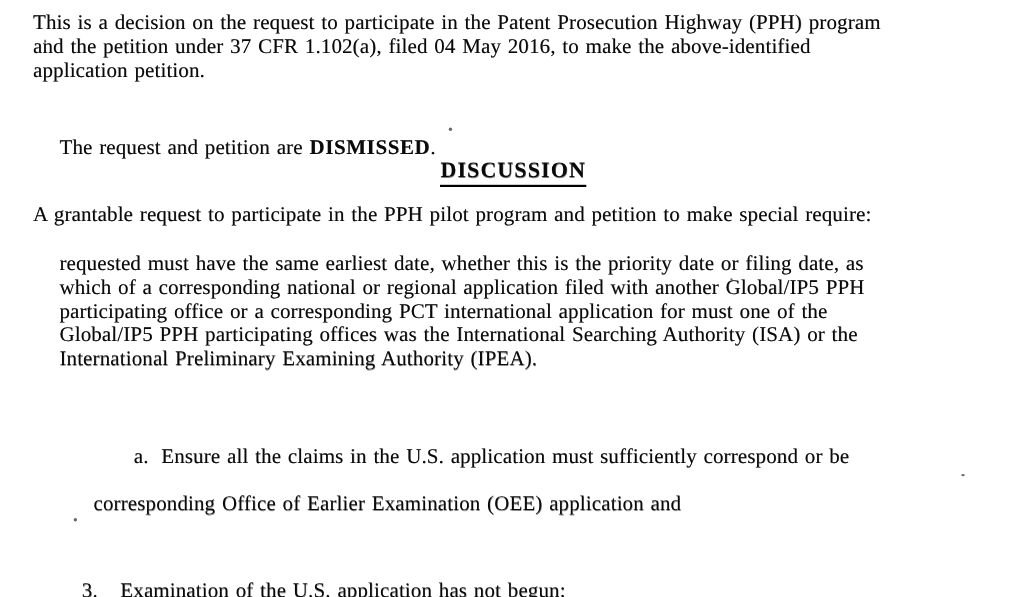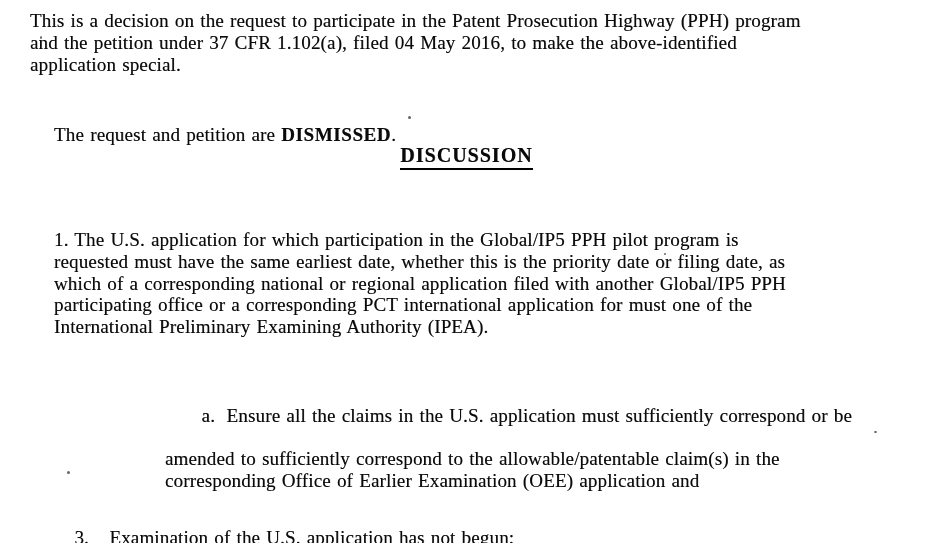--- a/index.html
+++ b/index.html
@@ -42,21 +42,21 @@
   .grantable { left: 30px; top: 185px; }
   .item1     { left: 54px; top: 229px; }
   .item2     { left: 50px; top: 383px; }
   .item3     { left: 50px; top: 505px; }
 
   .num {
     display: inline-block;
     width: 35px;
   }
   .subline {
-    margin-left: 115px; 
+    margin-left: 35px; 
   }
   .marker {
     display: inline-block;
     width: 25px;
   }
   .uline {
     text-decoration: underline;
     text-decoration-thickness: 1.5px;
     text-underline-offset: 2px;
   }
@@ -67,45 +67,45 @@
   }
 </style>
 </head>
 <body>
 
 <div class="page">
 
   <div class="block intro">
     <div class="txt">This is a decision on the request to participate in the Patent Prosecution Highway (PPH) program</div>
     <div class="txt">and the petition under 37 CFR 1.102(a), filed 04 May 2016, to make the above-identified</div>
-    <div class="txt">application special.</div>
+    <div class="txt">application petition.</div>
   </div>
 
   <div class="block dismissal txt">
     <span>The request and petition are </span><b>DISMISSED</b><span>.</span>
   </div>
 
   <div class="block heading-wrap">
     <span class="heading">DISCUSSION</span>
   </div>
 
+  <div class="block grantable txt">A grantable request to participate in the PPH pilot program and petition to make special require:</div>
 
   <div class="block item1">
-    <div class="txt">1. The U.S. application for which participation in the Global/IP5 PPH pilot program is</div>
     <div class="txt">requested must have the same earliest date, whether this is the priority date or filing date, as</div>
     <div class="txt">which of a corresponding national or regional application filed with another Global/IP5 PPH</div>
     <div class="txt">participating office or a corresponding PCT international application for must one of the</div>
+    <div class="txt">Global/IP5 PPH participating offices was the International Searching Authority (ISA) or the</div>
     <div class="txt">International Preliminary Examining Authority (IPEA).</div>
   </div>
 
   <div class="block item2">
     <div class="txt subline">
       <span class="marker">a.</span><span>Ensure all the claims in the U.S. application must sufficiently correspond or be</span>
     </div>
-    <div class="txt subline">amended to sufficiently correspond to the allowable/patentable claim(s) in the</div>
     <div class="txt subline">corresponding Office of Earlier Examination (OEE) application and</div>
 
   </div>
 
   <div class="block item3 txt">
     <span class="num">3.</span><span>Examination of the U.S. application has </span><span class="uline">not</span><span> begun;</span>
   </div>
 
   <div class="speck" style="left:408px; top:116px; width:3px; height:3px;"></div>
   <div class="speck" style="left:874px; top:431px; width:3px; height:2px;"></div>

